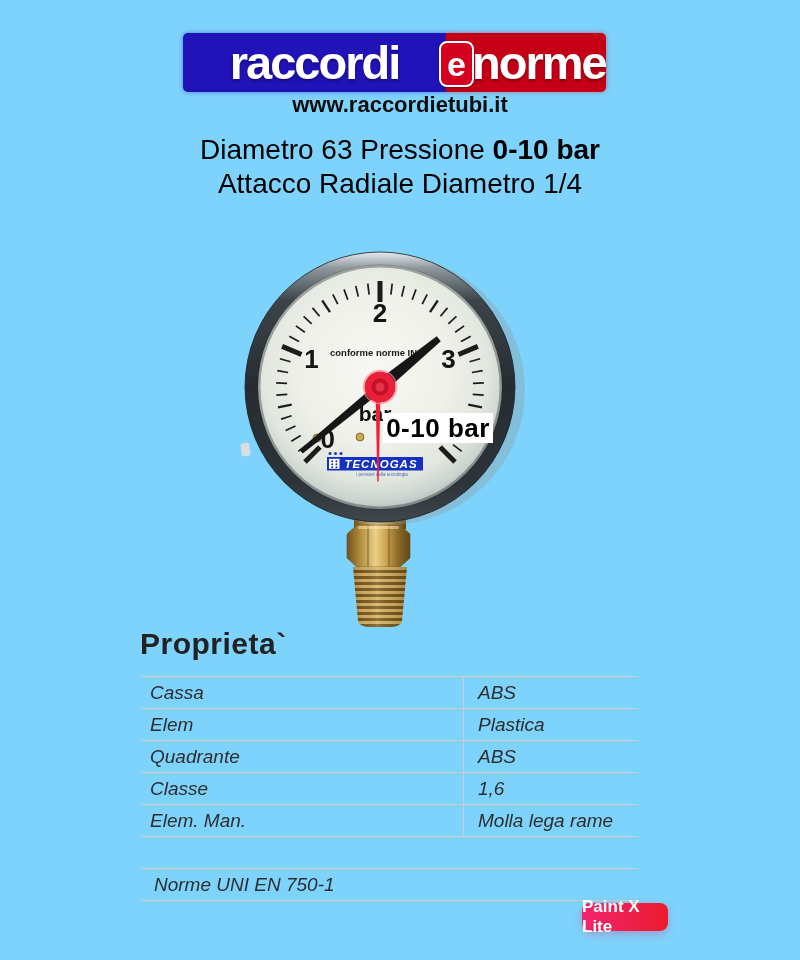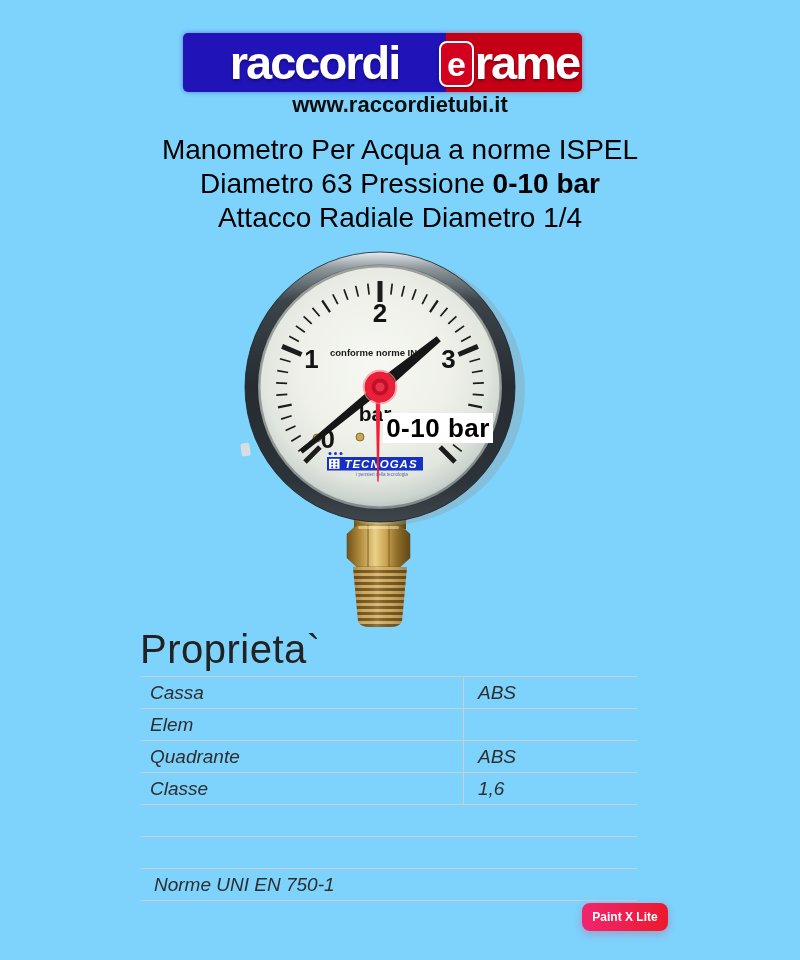--- a/index.html
+++ b/index.html
@@ -26,54 +26,53 @@
   
   .gauge{position:absolute;left:230px;top:237px;width:330px;height:400px;}
   .gauge text{font-family:"Liberation Sans",sans-serif;}
   .dial-num{font-size:26px;font-weight:700;fill:#141414;}
   .dial-note{font-size:9.5px;font-weight:700;fill:#1a1a1a;}
   .dial-unit{font-size:21px;font-weight:700;fill:#101010;}
   .brand-txt{font-size:11.5px;font-weight:700;font-style:italic;fill:#fff;letter-spacing:1px;}
   .brand-tag{font-size:4.6px;fill:#5a6aa8;}
   .range-label{font-size:26px;font-weight:700;fill:#000;letter-spacing:.5px;}
   
-  .prop-heading{position:absolute;left:140px;top:627px;font-size:40px;color:#222;
-                font-weight:400;letter-spacing:.5px;}
+  .prop-heading{position:absolute;left:140px;top:627px;font-size:30px;color:#222;
+                font-weight:700;letter-spacing:.5px;}
   .prop-table{position:absolute;left:140px;top:676px;width:498px;font-style:italic;}
   .t-row{display:flex;height:31px;border-bottom:1px solid #cdcdcd;align-items:stretch;
          font-size:19px;color:#2e2e2e;}
   .t-row:first-child{border-top:1px solid #cdcdcd;}
   .t-label{width:313px;padding-left:10px;border-right:1px solid #cdcdcd;display:flex;align-items:center;}
   .t-value{flex:1;padding-left:14px;display:flex;align-items:center;}
   
   .paint-badge{position:absolute;left:582px;top:903px;width:86px;height:28px;border-radius:8px;
                background:linear-gradient(90deg,#f0256f,#ec1a2d);display:flex;align-items:center;
-               justify-content:center;color:#fff;font-size:12px;font-weight:700;
+               justify-content:flex-start;color:#fff;font-size:17px;font-weight:700;
                box-shadow:0 3px 8px rgba(240,30,90,.3);}
 </style>
 </head>
 <body>
 
 <div class="page">
 
   <div class="logo">
     <div class="logo-blue">
       <span class="logo-word">raccordi</span>
     </div>
     <div class="logo-red">
-      <span class="logo-word">rame</span>
+      <span class="logo-word">norme</span>
     </div>
     <div class="logo-e">
       <span>e</span>
     </div>
   </div>
   <div class="website">www.raccordietubi.it</div>
 
   <div class="title">
-    <div>Manometro Per Acqua a norme ISPEL</div>
     <div><span>Diametro 63 Pressione </span><span class="b">0-10 bar</span></div>
     <div>Attacco Radiale Diametro 1/4</div>
   </div>
 
   <svg class="gauge" viewBox="0 0 330 400">
     <defs>
       <linearGradient id="bezelV" x1="0" y1="0" x2="0" y2="1">
         <stop offset="0" stop-color="#e7ebee"></stop>
           <stop offset="0.06" stop-color="#8e979c"></stop>
         <stop offset="0.18" stop-color="#3c444a"></stop>
@@ -215,30 +214,33 @@
   </svg>
 
   <div class="prop-heading">Proprieta`</div>
   <div class="prop-table" id="prop-table">
       <div class="t-row">
         <div class="t-label">Cassa</div>
         <div class="t-value">ABS</div>
       </div>
       <div class="t-row">
         <div class="t-label">Elem</div>
+        <div class="t-value">Plastica</div>
       </div>
       <div class="t-row">
         <div class="t-label">Quadrante</div>
         <div class="t-value">ABS</div>
       </div>
       <div class="t-row">
         <div class="t-label">Classe</div>
         <div class="t-value">1,6</div>
       </div>
       <div class="t-row">
+        <div class="t-label">Elem. Man.</div>
+        <div class="t-value">Molla lega rame</div>
       </div>
       <div class="t-row">
       </div>
       <div class="t-row">
         <div class="t-value">Norme UNI EN 750-1</div>
       </div>
     </div>
 
   <div class="paint-badge">
     <span>Paint X Lite</span>

